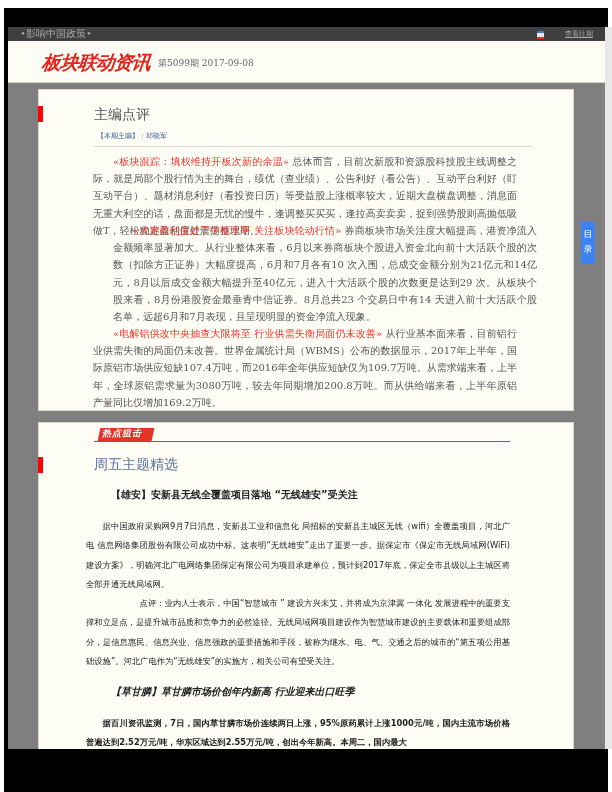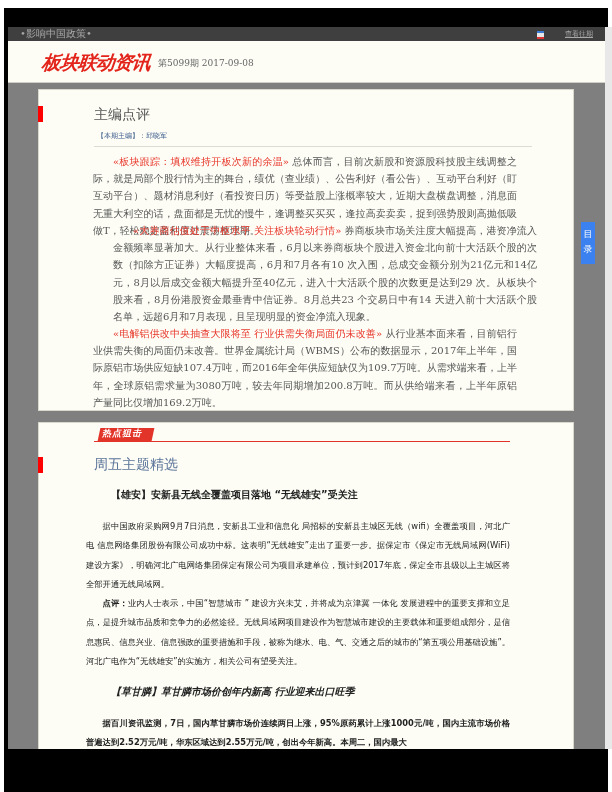--- a/index.html
+++ b/index.html
@@ -34,21 +34,21 @@
   .para { position: absolute; left: 93px; width: 424px; font-size: 10px; color: #555; line-height: 17.2px; text-align: justify; text-indent: 2em; }
   .para .hl { color: #e8362a; }
 
   .hot-tag { position: absolute; left: 99px; top: 428px; width: 54px; height: 13px; background: #e3342a; transform: skewX(-12deg); }
   .hot-text { position: absolute; left: 102px; top: 428px; font-family: Liberation Mono, monospace; font-weight: bold; font-style: italic; font-size: 9px; color: #fff; line-height: 13px; letter-spacing: 1px; }
   .hot-rule { position: absolute; left: 94px; top: 441px; width: 416px; height: 1px; background: #e3342a; }
 
   .sans { font-family: "DejaVu Sans", "Liberation Sans", sans-serif; }
   .art-title { position: absolute; left: 111px; font-size: 10px; font-weight: bold; color: #222; line-height: 12px; }
   .art-para { position: absolute; left: 86px; width: 424px; font-size: 8.3px; color: #222; line-height: 19.4px; text-align: justify; text-indent: 2em; }
-  .art-para b { font-weight: bold; }
+  .art-para b { font-weight: normal; margin-left: 37px; }
 
   .toc-tab { position: absolute; left: 581px; top: 222px; width: 14px; height: 42px; background: #3b82f0; color: #fff; font-family: "DejaVu Sans", sans-serif; font-size: 9px; line-height: 15px; text-align: center; padding-top: 5px; }
 
   .bottom-black { position: absolute; left: 4px; top: 749px; width: 604px; height: 43px; background: #000; }
 </style>
 </head>
 <body>
 
 <div class="frame"></div>
 <div class="topbar-full"></div>

